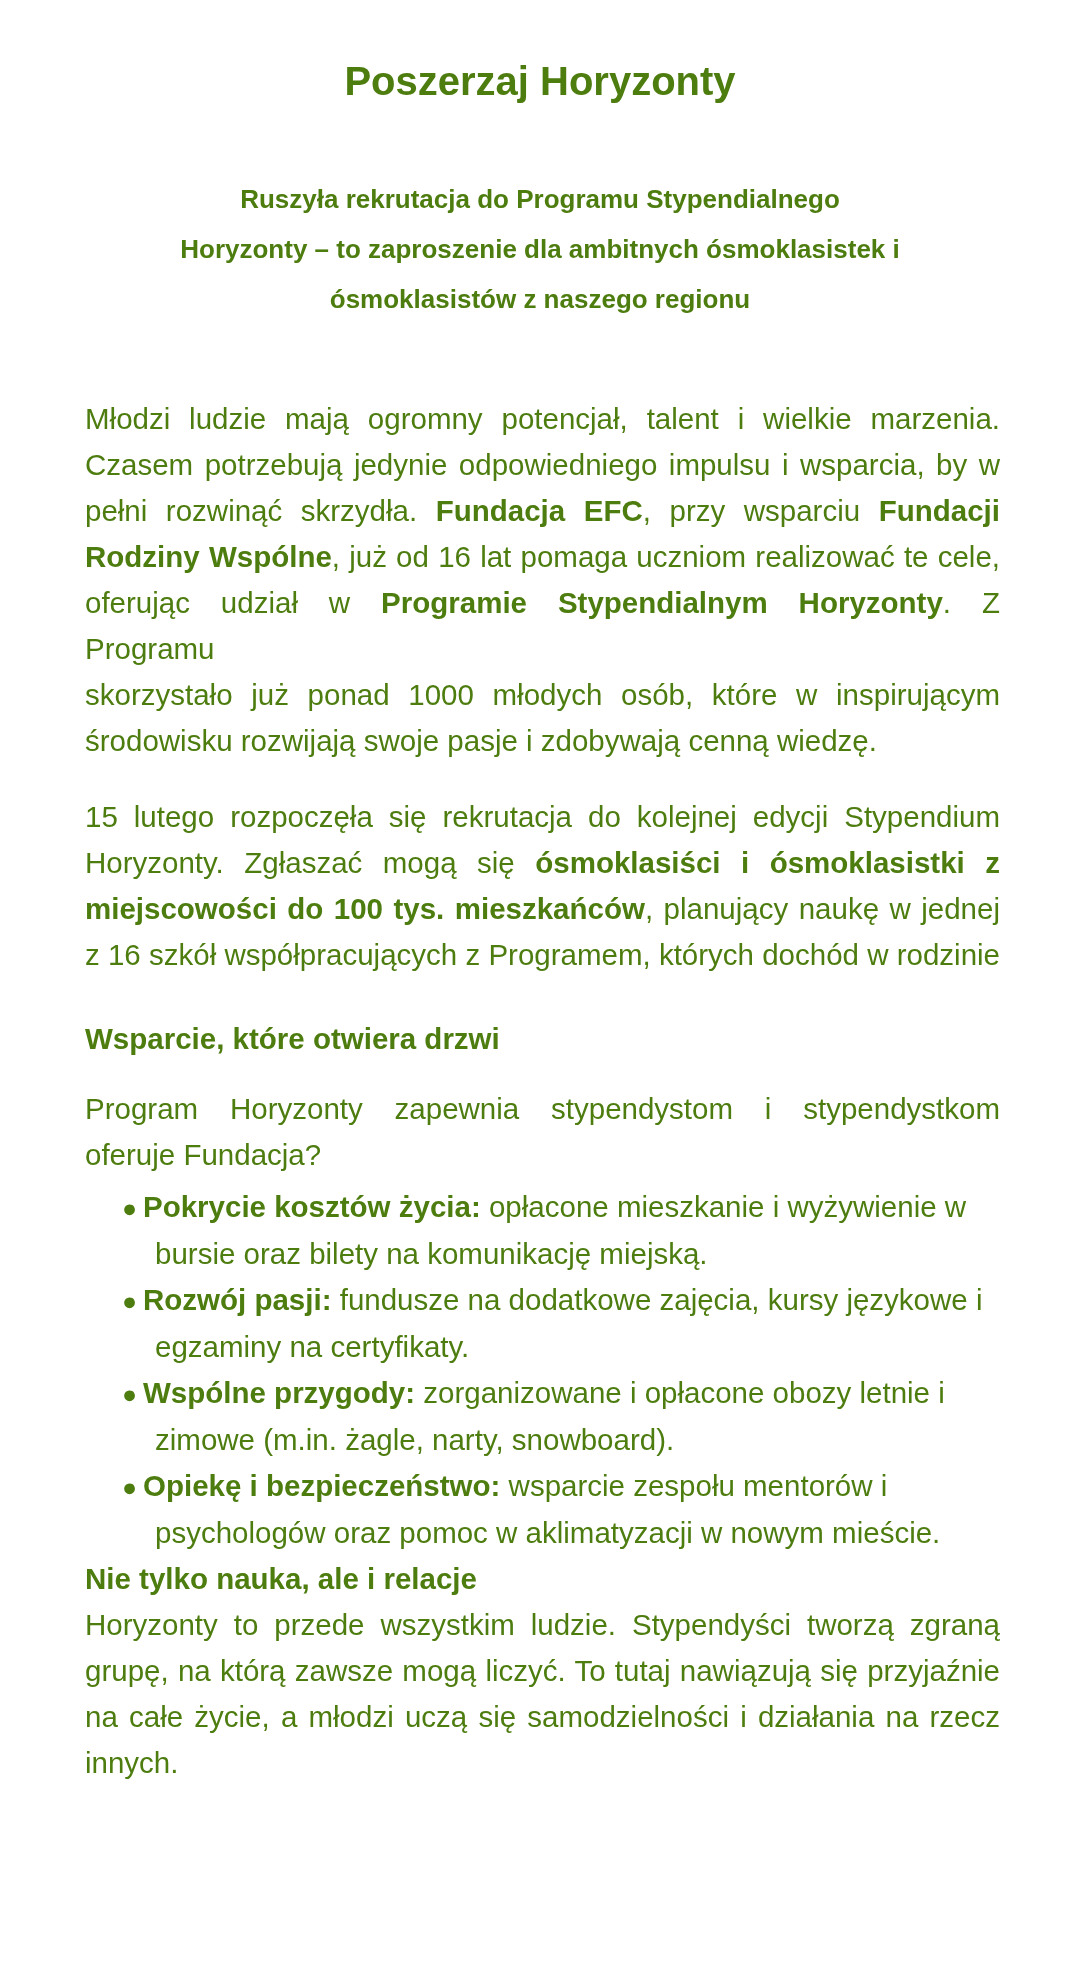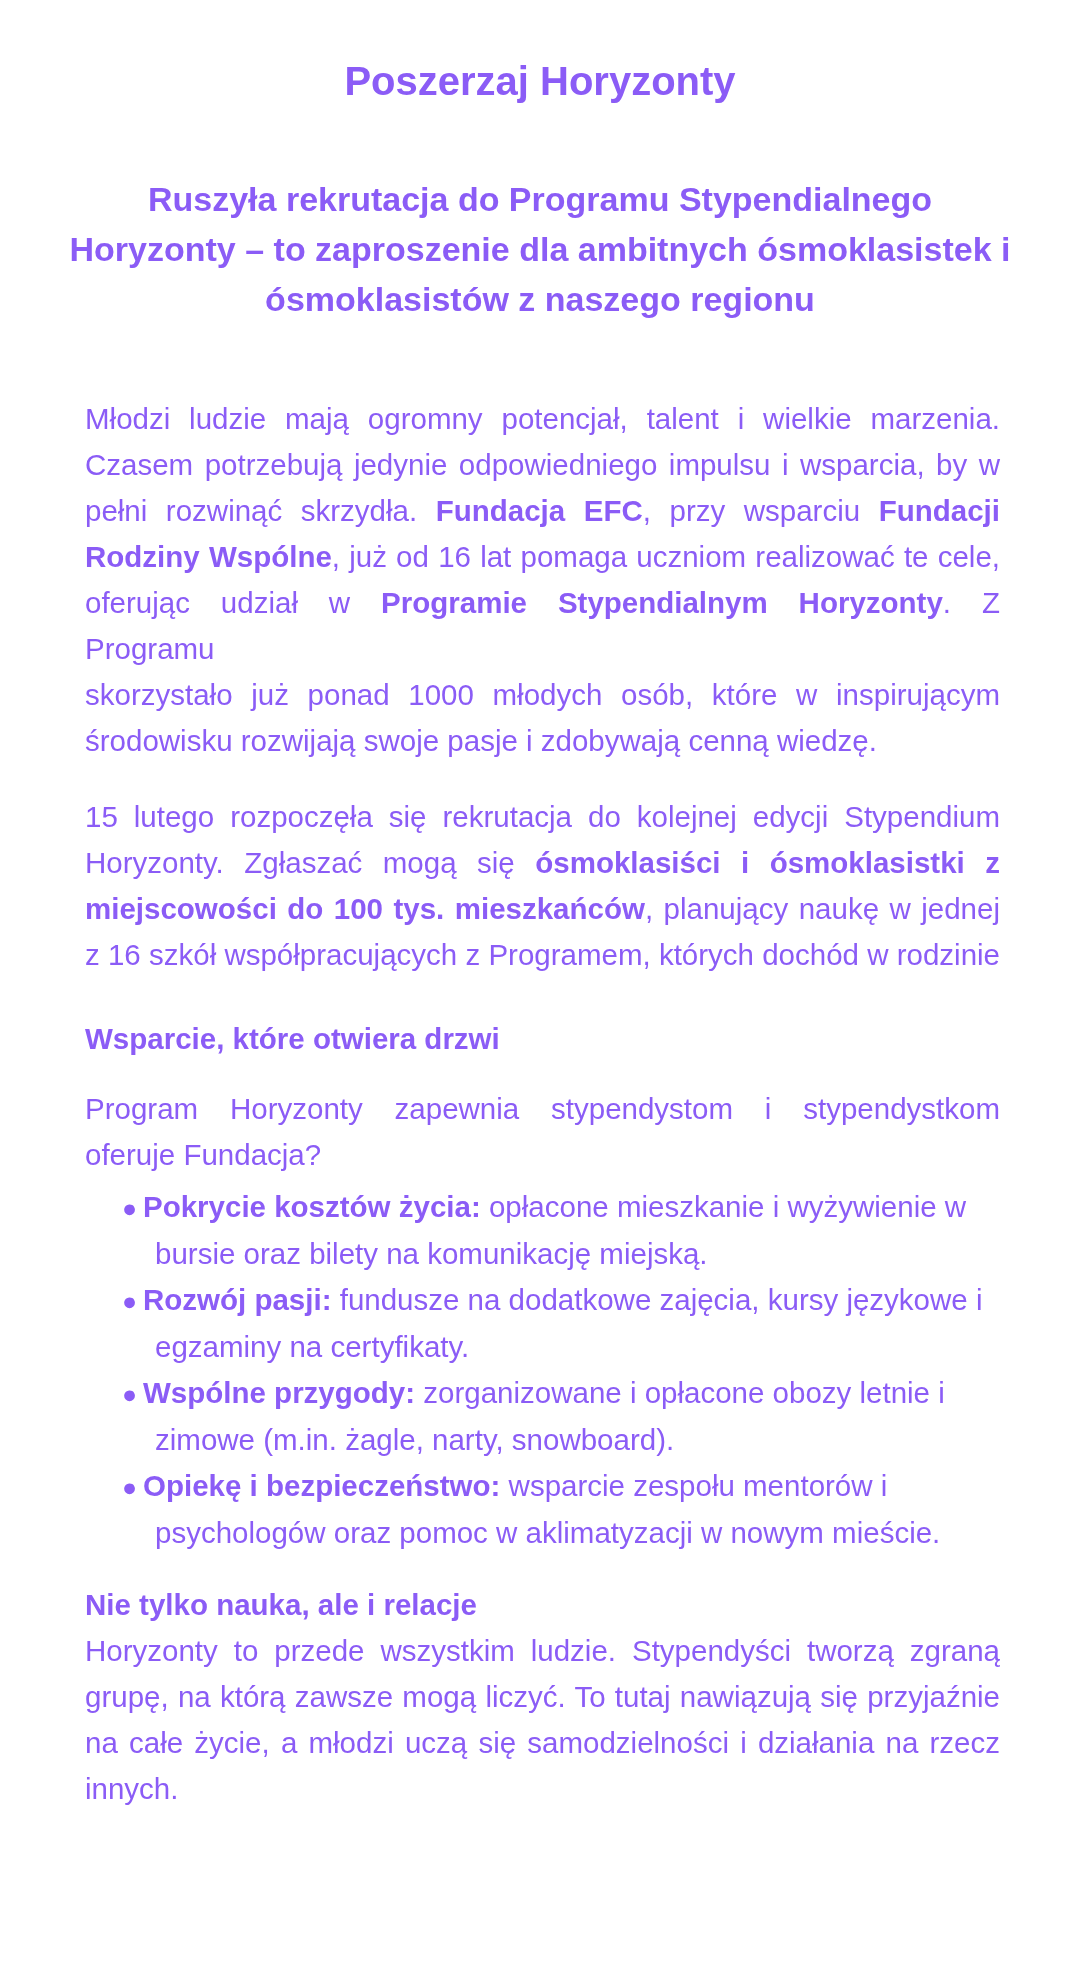--- a/index.html
+++ b/index.html
@@ -2,55 +2,55 @@
 <html lang="pl"><head>
 <meta charset="utf-8">
 <style>
   * { margin:0; padding:0; box-sizing:border-box; }
   html, body { background:#ffffff; }
   .page {
     position:relative;
     width:1080px;
     height:1976px;
     background:#ffffff;
-    color:#8b5cf6;
+    color:#4d7c0f;
     font-family:"Liberation Sans", sans-serif;
     overflow:hidden;
   }
   .title {
     margin-top:56px;
     font-size:40px;
     line-height:50px;
     font-weight:700;
     text-align:center;
     white-space:nowrap;
   }
   .subtitle {
     margin-top:68px;
-    font-size:34px;
+    font-size:26px;
     line-height:50px;
     font-weight:700;
   }
   .subtitle .ln { text-align:center; white-space:nowrap; }
   .doc {
     margin:0 80px 0 85px;
     font-size:29.5px;
     line-height:46px;
   }
   .ln { min-height:46px; }
   .j   { text-align:justify; text-align-last:justify; }
   .last{ text-align:left; text-align-last:left; }
   .h   { font-weight:700; }
   b    { font-weight:700; }
   .p1    { margin-top:72px; }
   .p2    { margin-top:30px; }
   .h1m   { margin-top:38px; }
   .p4    { margin-top:24px; }
   .blist { margin-top:6px; }
-  .h2m   { margin-top:26px; }
+  .h2m   { }
   .b1 { padding-left:37px; }
   .b2 { padding-left:70px; }
   .marker { display:inline-block; width:21px; font-size:25px; }
 </style>
 </head>
 <body>
 
 <div class="page">
 
   <div class="title">Poszerzaj Horyzonty</div>

